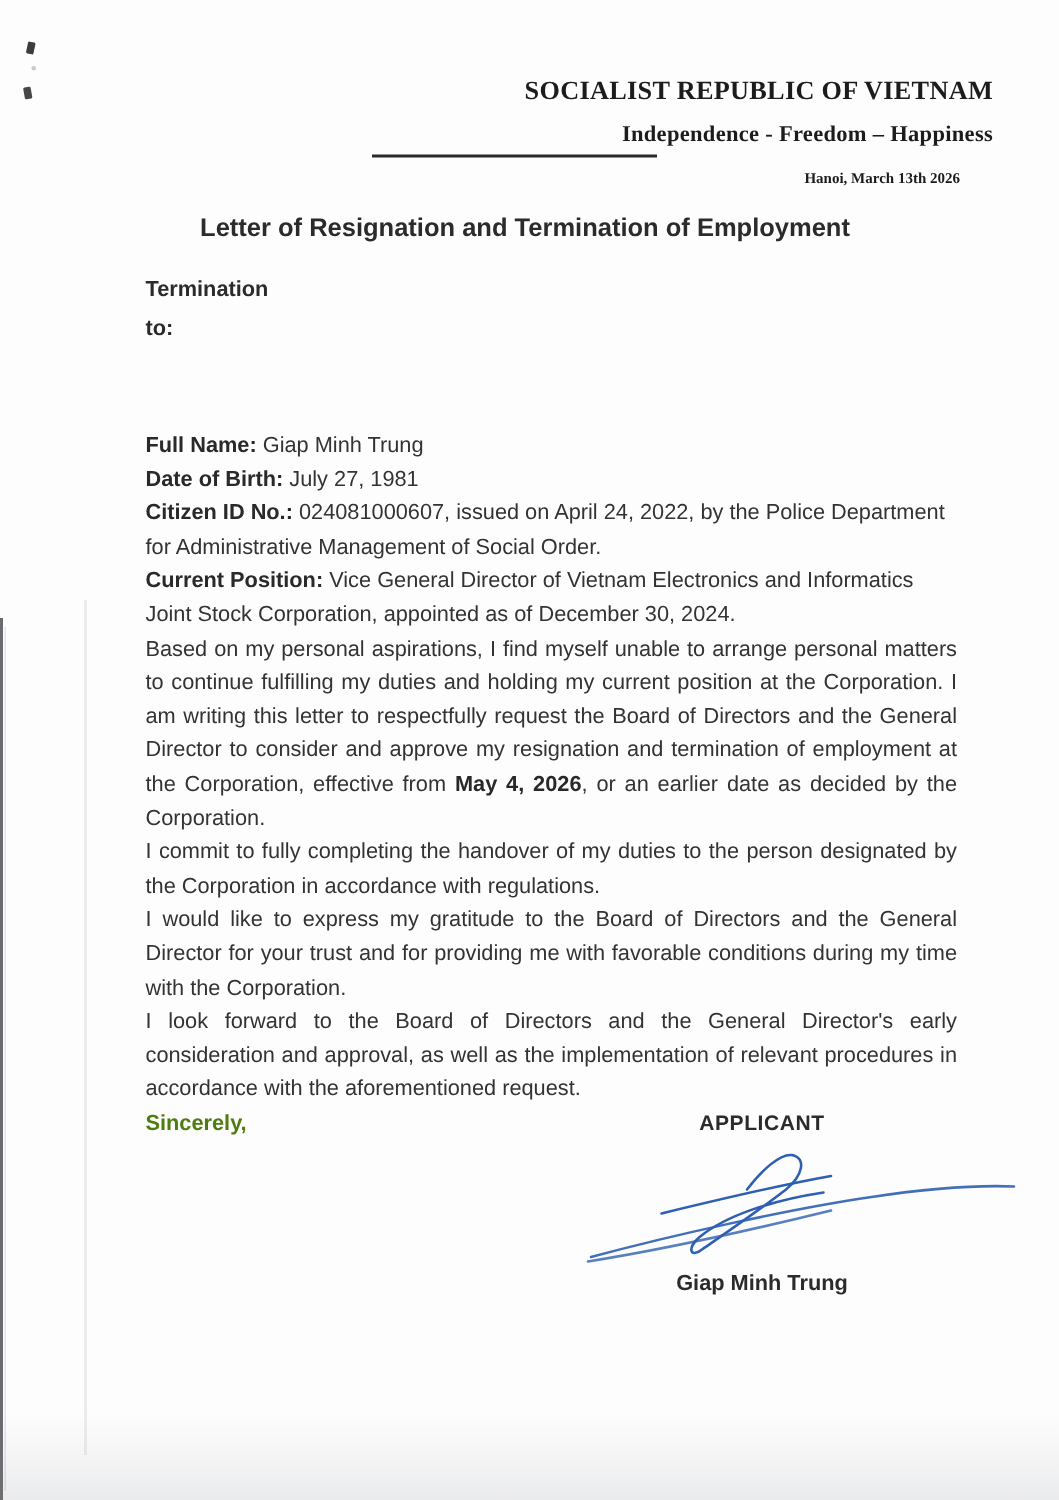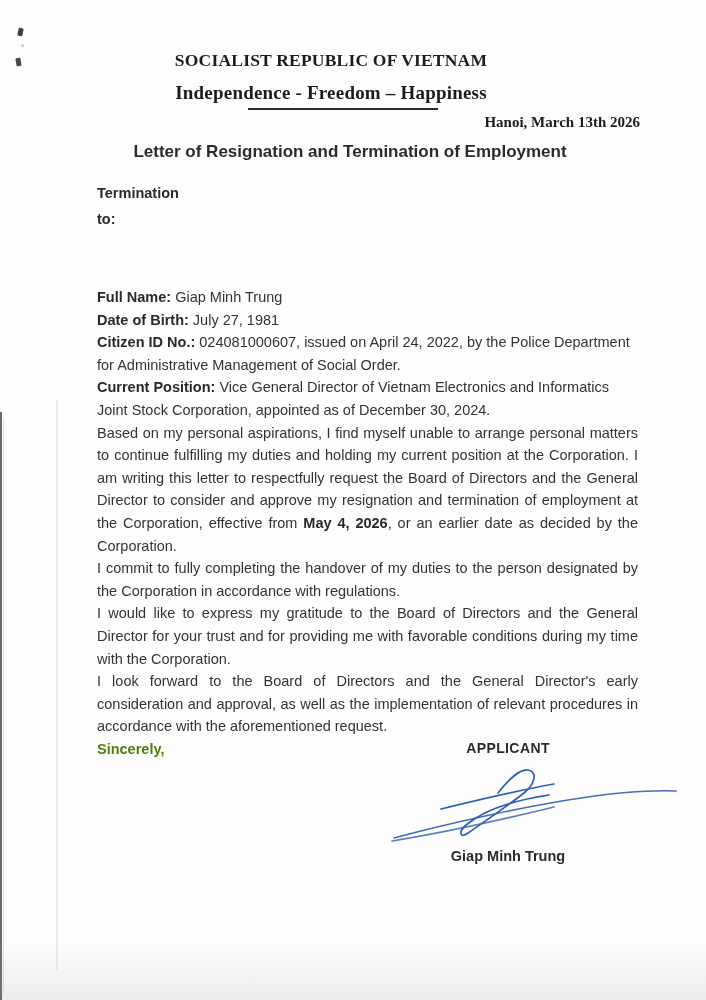--- a/index.html
+++ b/index.html
@@ -62,47 +62,47 @@
   .scan-shadow-bottom {
     position: absolute;
     left: 0; right: 0; bottom: 0;
     height: 58px;
     background: linear-gradient(to bottom, rgba(130,135,145,0) 0%, rgba(130,135,145,0.10) 70%, rgba(120,125,135,0.14) 100%);
   }
   
   .letter-header {
     position: absolute;
     left: 0; right: 44px; top: 50px;
-    text-align: center;
+    text-align: right;
     font-family: "Liberation Serif", serif;
     color: #1c1c1c;
   }
   .country-title {
     font-size: 17.5px;
     font-weight: 700;
     letter-spacing: 0.2px;
   }
   .motto {
     margin-top: 11px;
-    font-size: 19px;
+    font-size: 15px;
     font-weight: 700;
     letter-spacing: 0.2px;
   }
   .motto-underline {
     width: 190px;
     height: 0;
     border-bottom: 2px solid #2a2a2a;
     margin: 4px auto 0 auto;
     transform: translateX(12px);
   }
   .dateline {
     position: absolute;
     right: 66px; top: 114px;
     font-family: "Liberation Serif", serif;
-    font-size: 15px;
+    font-size: 10px;
     font-weight: 700;
     color: #1c1c1c;
   }
   .doc-title {
     position: absolute;
     left: 0; right: 6px; top: 142px;
     margin: 0;
     text-align: center;
     font-size: 17px;
     font-weight: 700;

